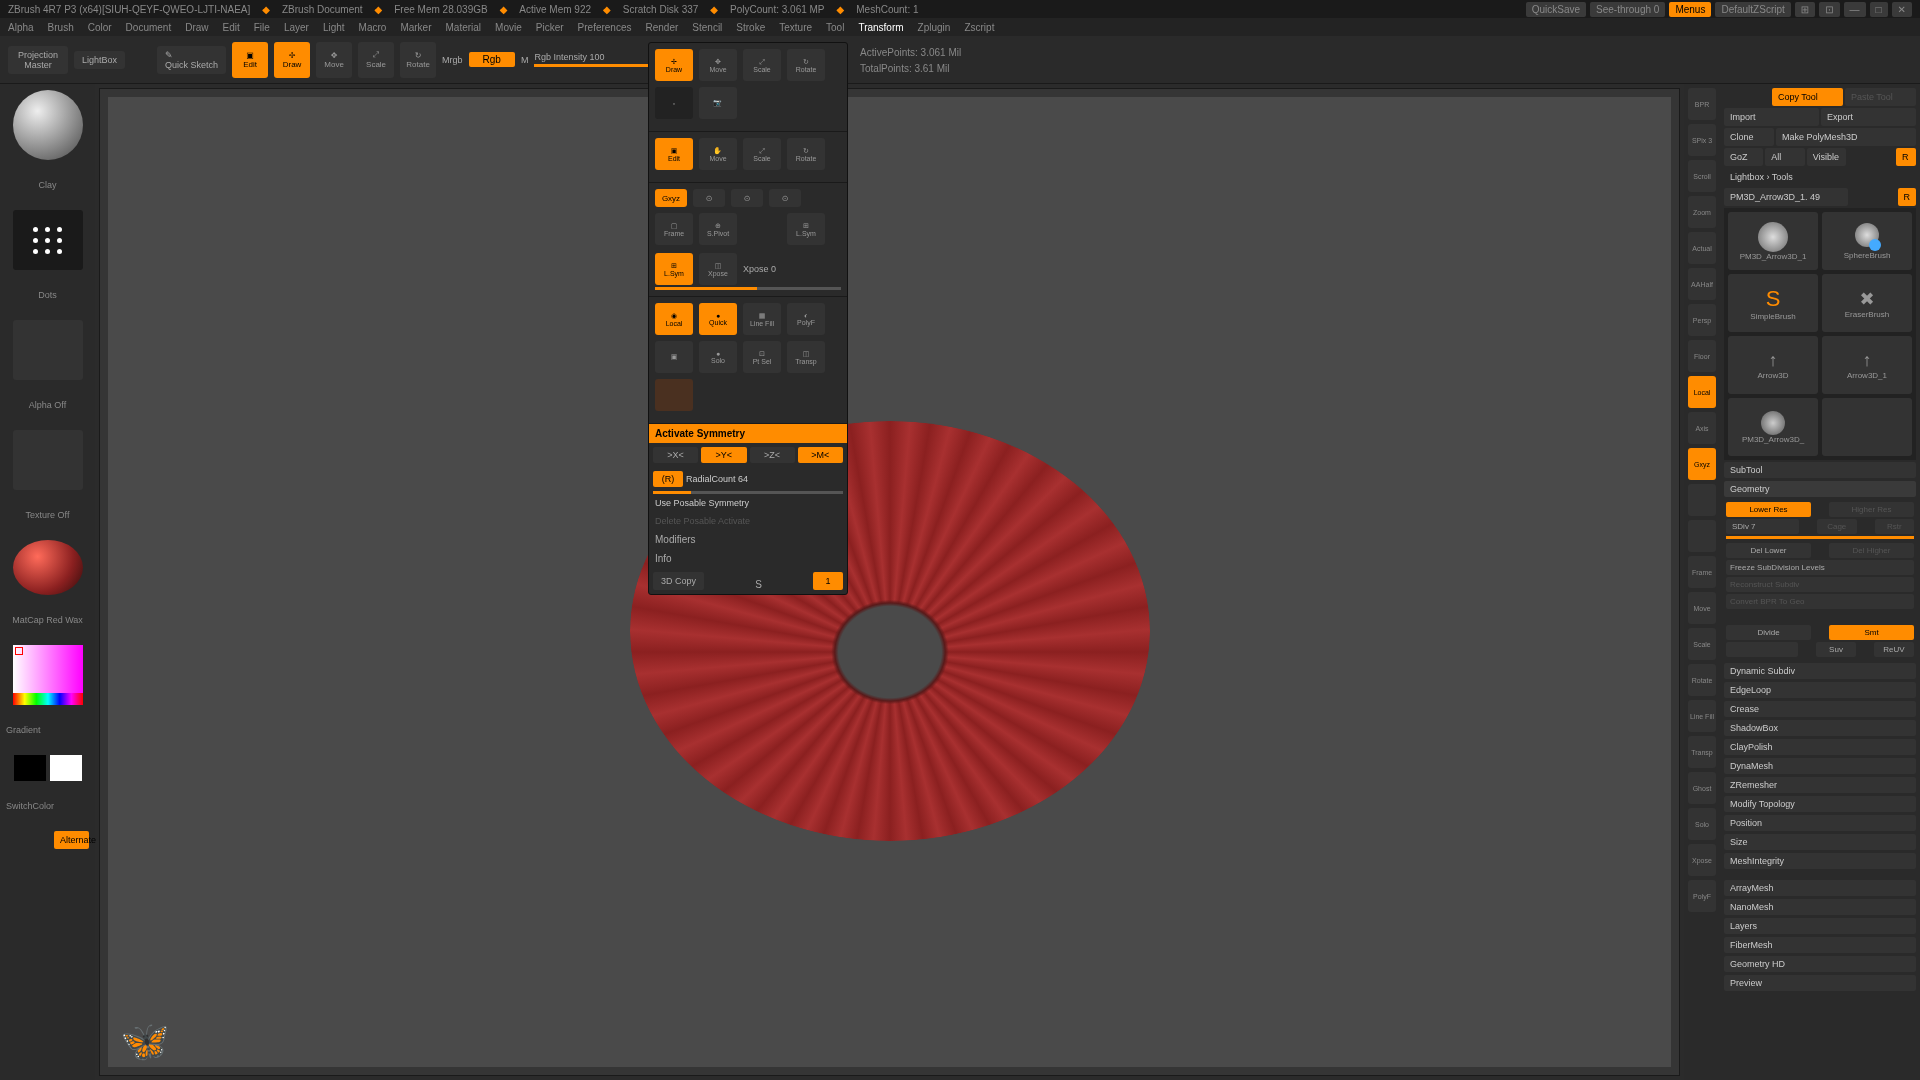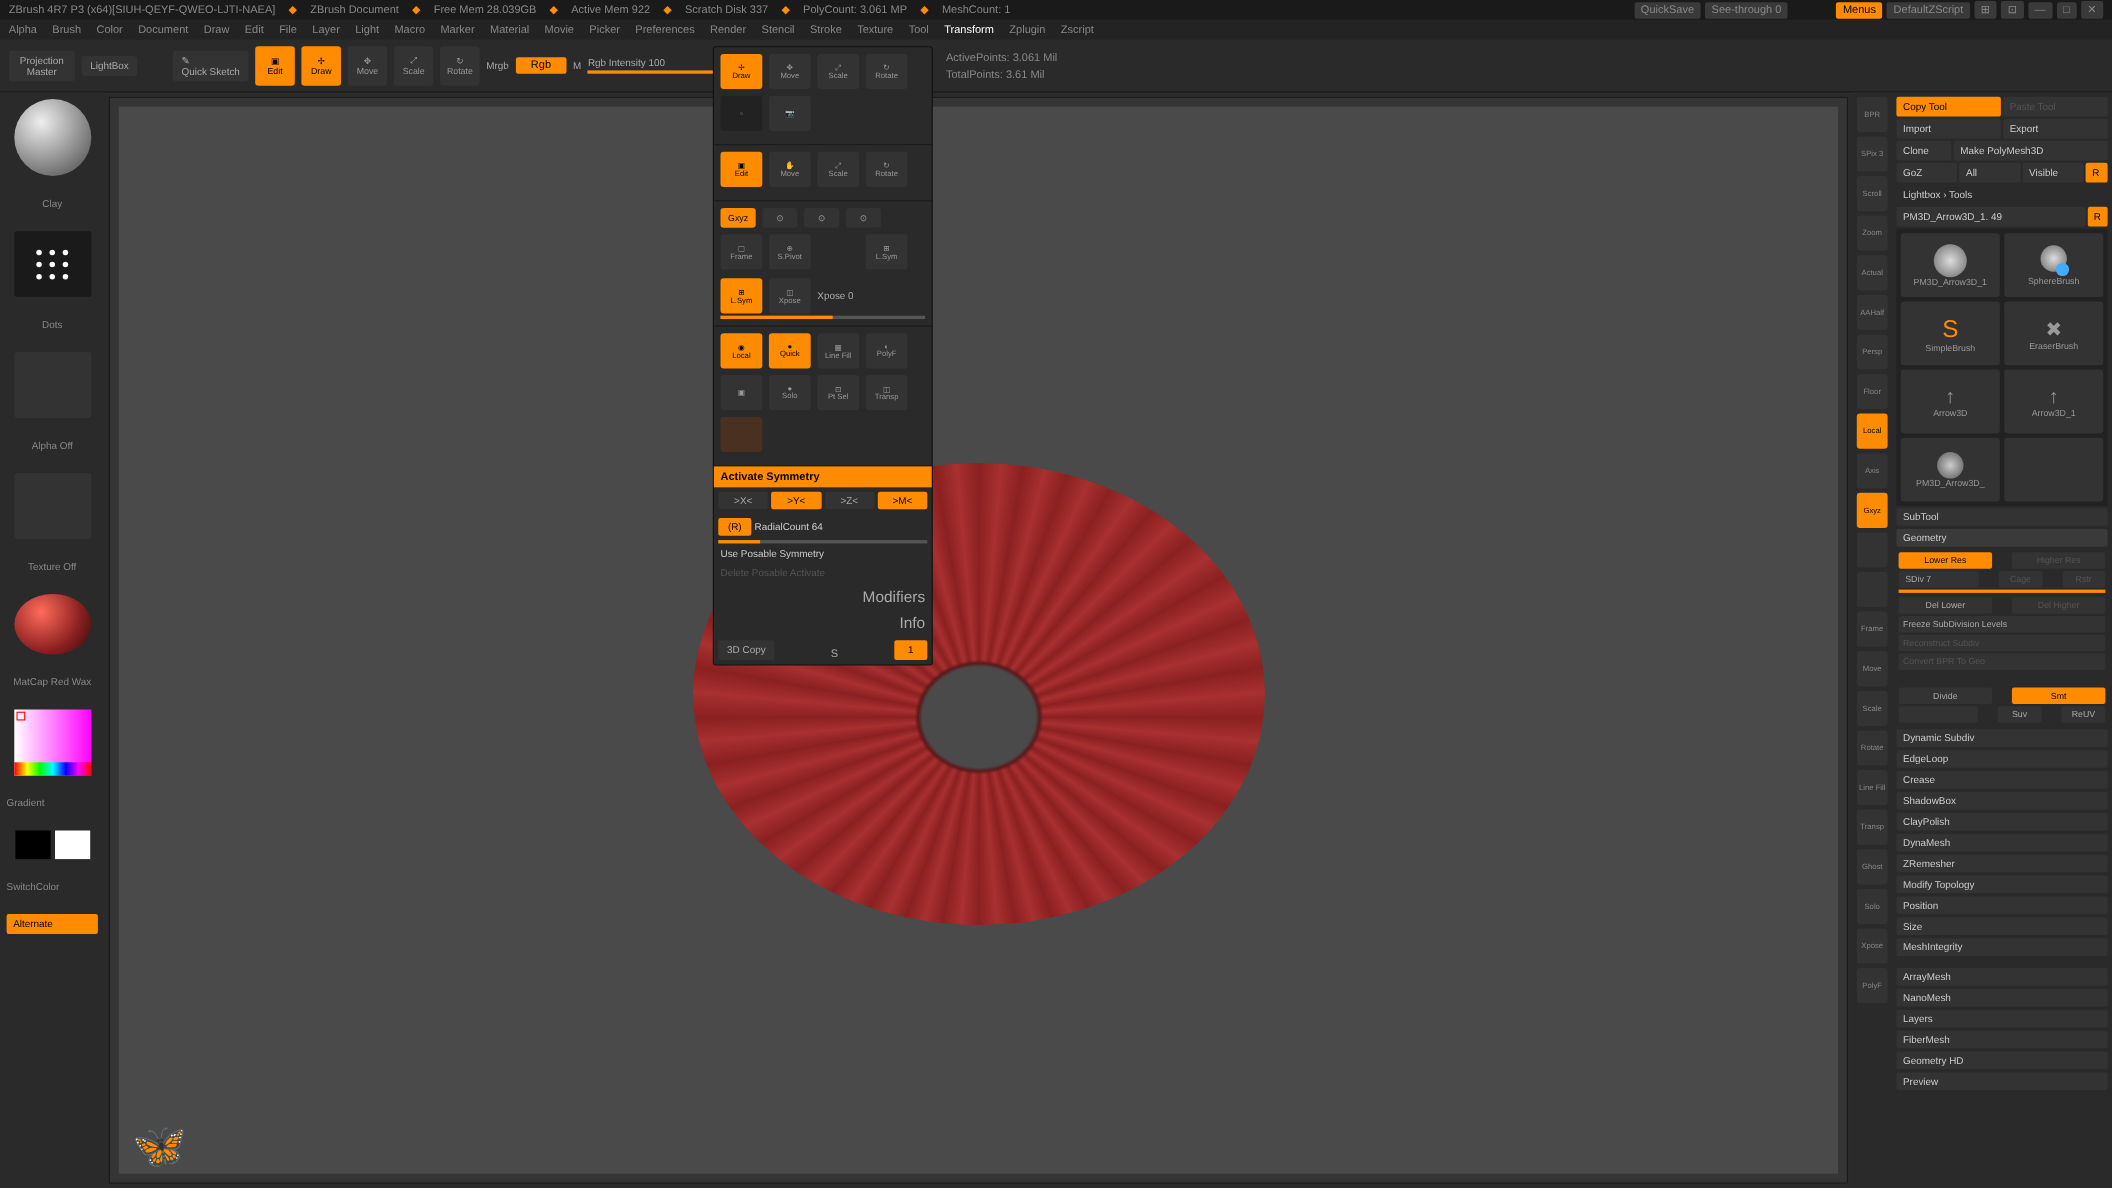--- a/index.html
+++ b/index.html
@@ -1,21 +1,21 @@
 <!DOCTYPE html>
 <html><head>
 <meta charset="utf-8">
 <style>
 * { margin: 0; padding: 0; box-sizing: border-box; font-family: Arial, sans-serif; }
 body { background: #2b2b2b; color: #aaa; font-size: 10px; overflow: hidden; user-select: none; }
 
 .title-bar { height: 18px; background: #1a1a1a; display: flex; align-items: center; padding: 0 8px; gap: 12px; font-size: 10px; color: #888; }
 .title-bar .diamond { color: #ff8c00; }
 .title-bar .right-controls { margin-left: auto; display: flex; gap: 4px; align-items: center; }
-.btn-orange { background: #ff8c00; color: #000; padding: 2px 6px; border-radius: 2px; margin-left: 40px; }
+.btn-orange { background: #ff8c00; color: #000; padding: 2px 6px; border-radius: 2px; }
 .btn-gray { background: #3a3a3a; padding: 2px 6px; border-radius: 2px; }
 
 .menu-bar { height: 18px; background: #232323; display: flex; align-items: center; padding: 0 8px; gap: 14px; font-size: 10px; color: #888; }
 
 .toolbar { height: 48px; background: #2a2a2a; display: flex; align-items: center; padding: 0 8px; gap: 6px; border-bottom: 1px solid #1a1a1a; }
 .tool-btn { width: 36px; height: 36px; background: #333; border-radius: 3px; display: flex; flex-direction: column; align-items: center; justify-content: center; font-size: 8px; color: #999; }
 .tool-btn.active { background: #ff8c00; color: #000; }
 .tool-btn-wide { padding: 4px 8px; background: #333; border-radius: 3px; font-size: 9px; display: flex; flex-direction: column; justify-content: center; }
 .slider-label { font-size: 9px; color: #aaa; }
 .orange-pill { background: #ff8c00; color: #000; padding: 2px 14px; border-radius: 2px; font-size: 10px; }
@@ -45,33 +45,33 @@
 .popup-section { padding: 6px; border-bottom: 1px solid #1a1a1a; }
 .popup-row { display: flex; gap: 6px; margin-bottom: 6px; }
 .popup-btn { width: 38px; height: 32px; background: #333; border-radius: 3px; display: flex; flex-direction: column; align-items: center; justify-content: center; font-size: 7px; color: #999; }
 .popup-btn.active { background: #ff8c00; color: #000; }
 .popup-btn.small { width: 32px; height: 18px; font-size: 8px; }
 .sym-header { background: #ff8c00; color: #000; padding: 4px 6px; font-size: 10px; font-weight: bold; }
 .sym-row { display: flex; gap: 3px; padding: 4px; }
 .sym-btn { flex: 1; background: #333; padding: 3px; font-size: 9px; text-align: center; border-radius: 2px; }
 .sym-btn.active { background: #ff8c00; color: #000; }
 .sym-full { padding: 4px 6px; font-size: 9px; color: #ccc; }
-.popup-label { padding: 4px 6px; font-size: 14px; color: #aaa; text-align: right; }
+.popup-label { padding: 4px 6px; font-size: 10px; color: #aaa; }
 .copy-row { display: flex; gap: 4px; padding: 4px; align-items: flex-end; }
 .copy-btn { background: #333; padding: 4px 8px; font-size: 9px; border-radius: 2px; }
 
 .stats-overlay { position: absolute; left: 860px; top: 45px; font-size: 10px; color: #888; line-height: 16px; }
 
 .right-sidebar-icons { width: 36px; background: #2a2a2a; padding: 4px; display: flex; flex-direction: column; gap: 4px; }
 .side-icon { width: 28px; height: 32px; background: #333; border-radius: 3px; display: flex; flex-direction: column; align-items: center; justify-content: center; font-size: 7px; color: #888; }
 .side-icon.active { background: #ff8c00; color: #000; }
 
 .right-panel { width: 200px; background: #2a2a2a; padding: 4px; display: flex; flex-direction: column; gap: 2px; }
 .panel-btn { background: #333; padding: 4px 6px; font-size: 9px; color: #ccc; border-radius: 2px; }
-.panel-btn.orange { background: #ff8c00; color: #000; }
+.panel-btn.orange { background: #ff8c00; color: #000; margin-left: 48px; }
 .panel-row { display: flex; gap: 2px; }
 .panel-row > * { flex: 1; }
 .tool-grid { display: grid; grid-template-columns: 1fr 1fr; gap: 4px; padding: 4px; background: #222; }
 .tool-thumb { height: 58px; background: #333; border-radius: 3px; display: flex; flex-direction: column; align-items: center; justify-content: center; font-size: 8px; color: #999; }
 .accordion-item { background: #333; padding: 3px 6px; font-size: 9px; color: #ccc; border-radius: 2px; margin-bottom: 1px; }
 .accordion-item.expanded { background: #3a3a3a; }
 .geo-row { display: flex; gap: 18px; margin-bottom: 2px; }
 .geo-btn { flex: 1; background: #333; padding: 3px 4px; font-size: 8px; text-align: center; border-radius: 2px; color: #aaa; }
 .geo-btn.orange { background: #ff8c00; color: #000; }
 .geo-btn.dim { color: #555; }

